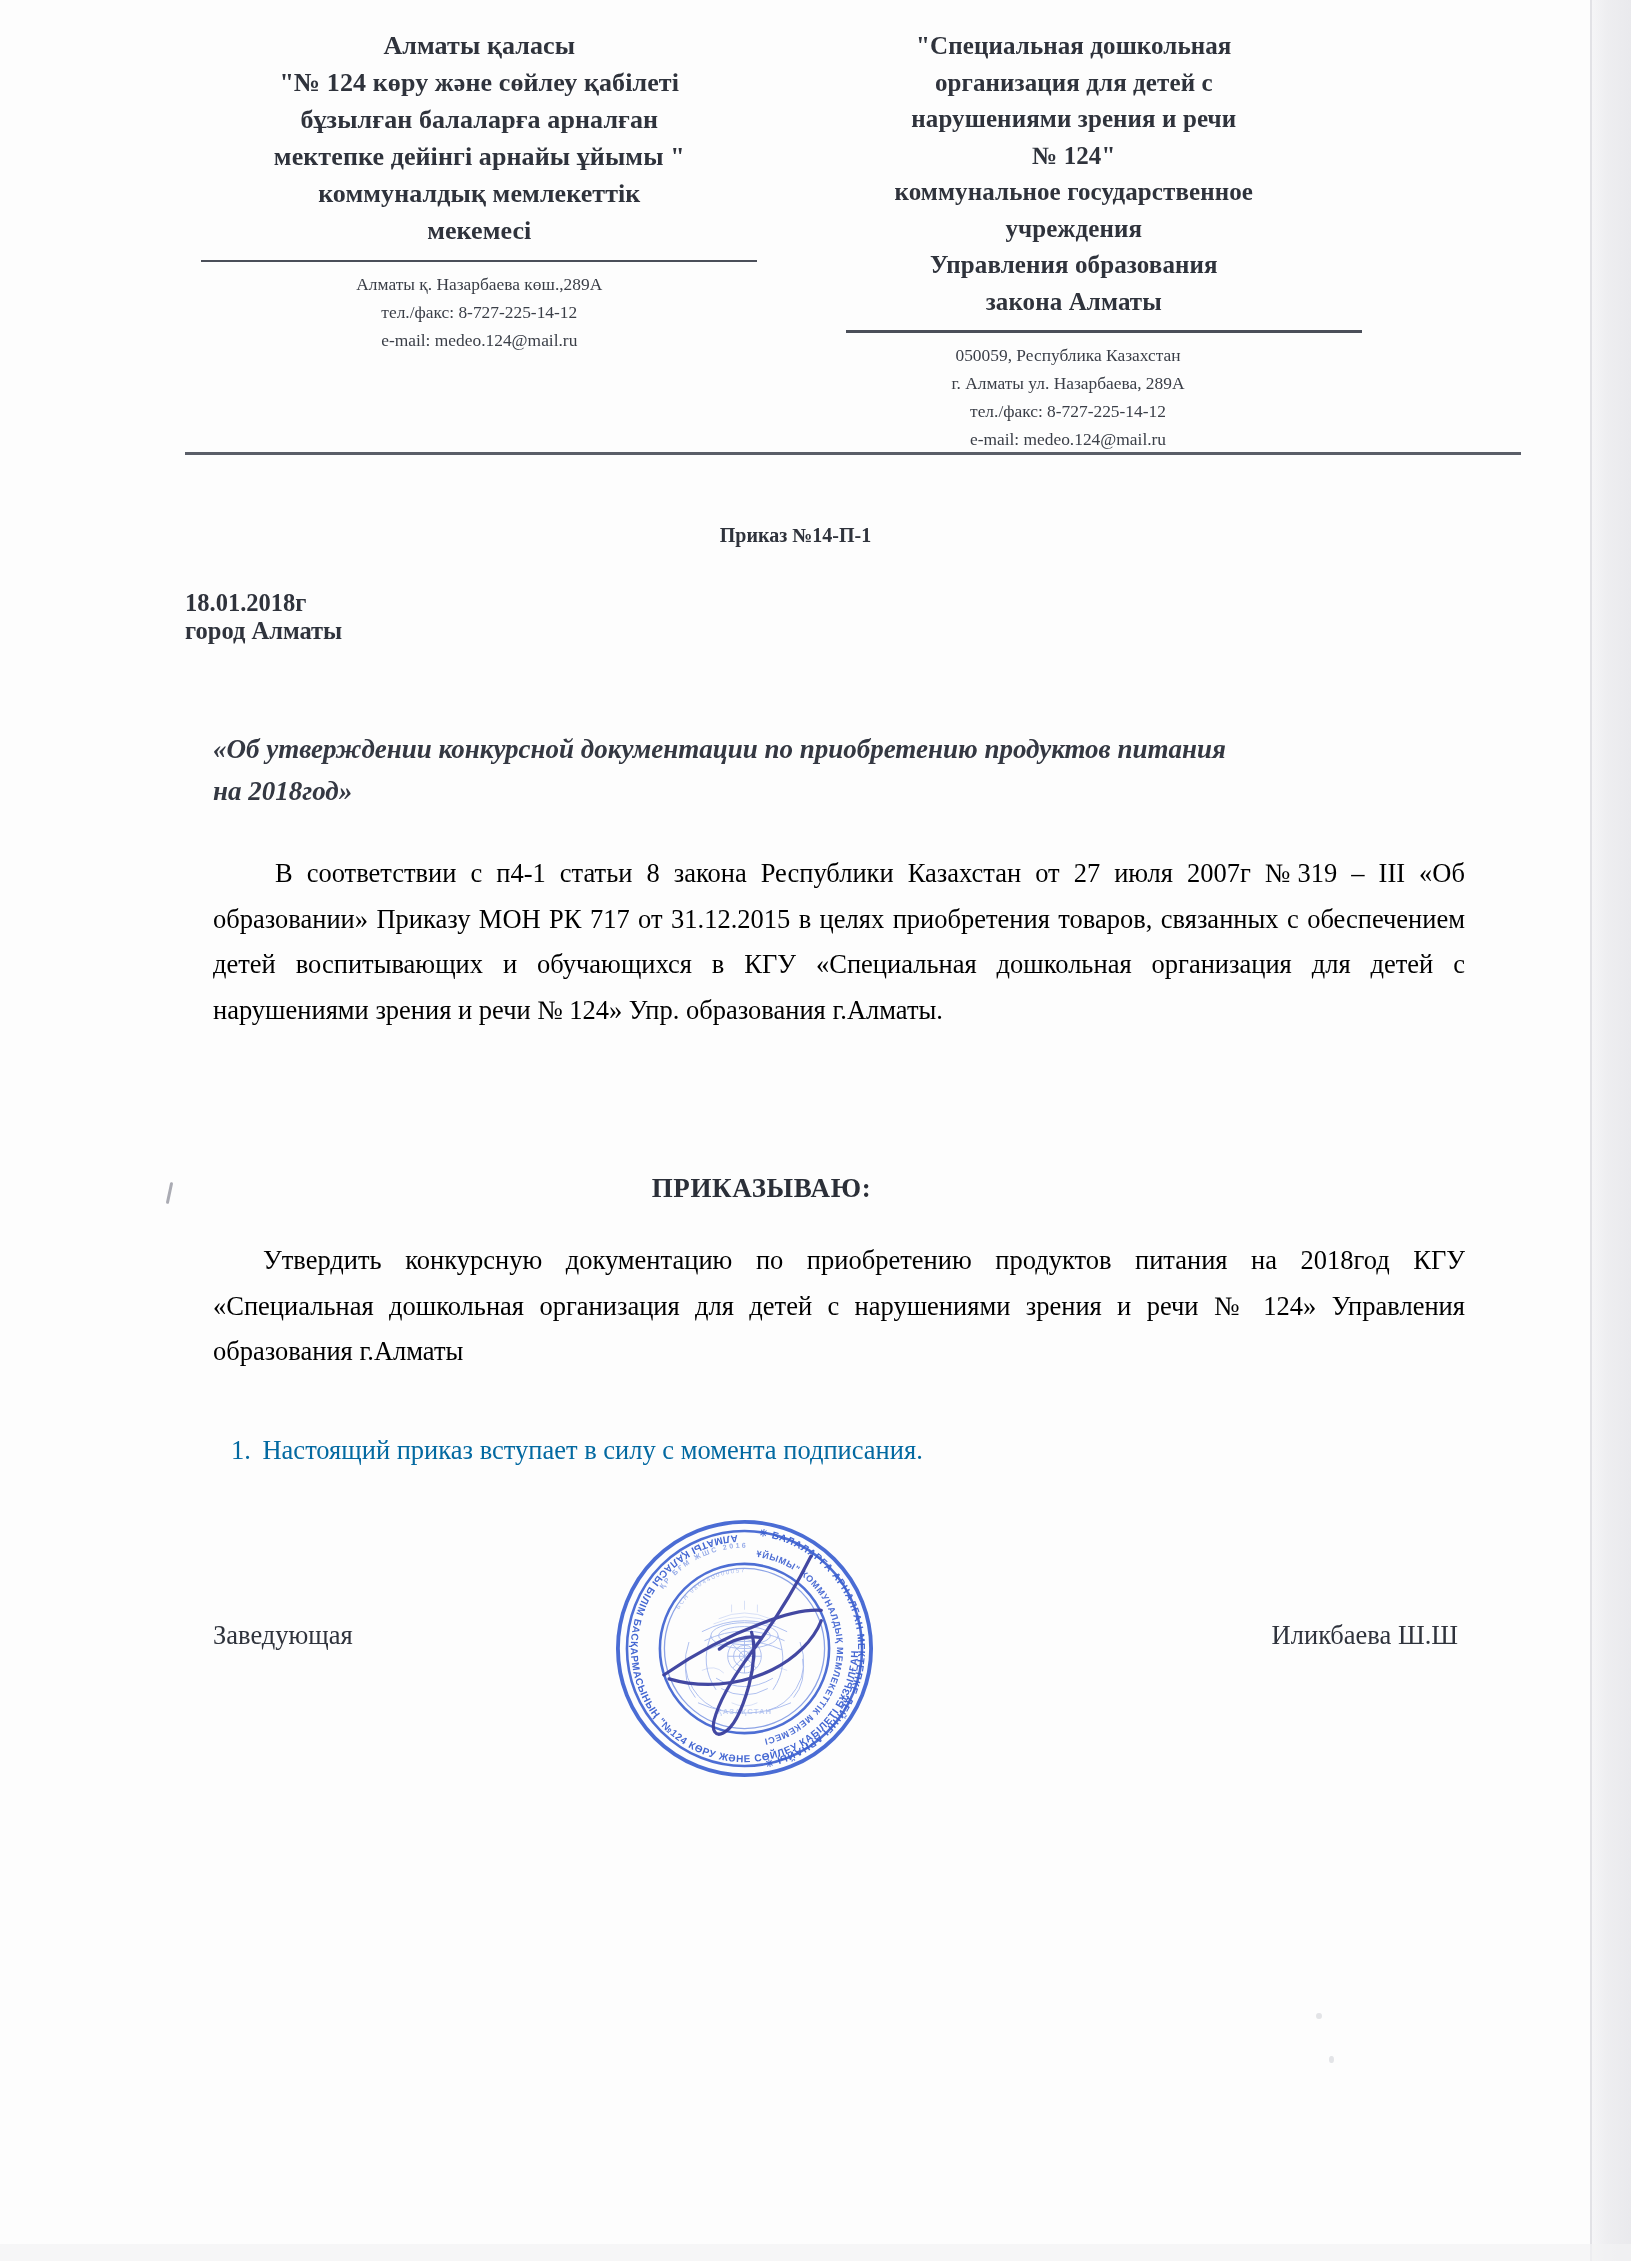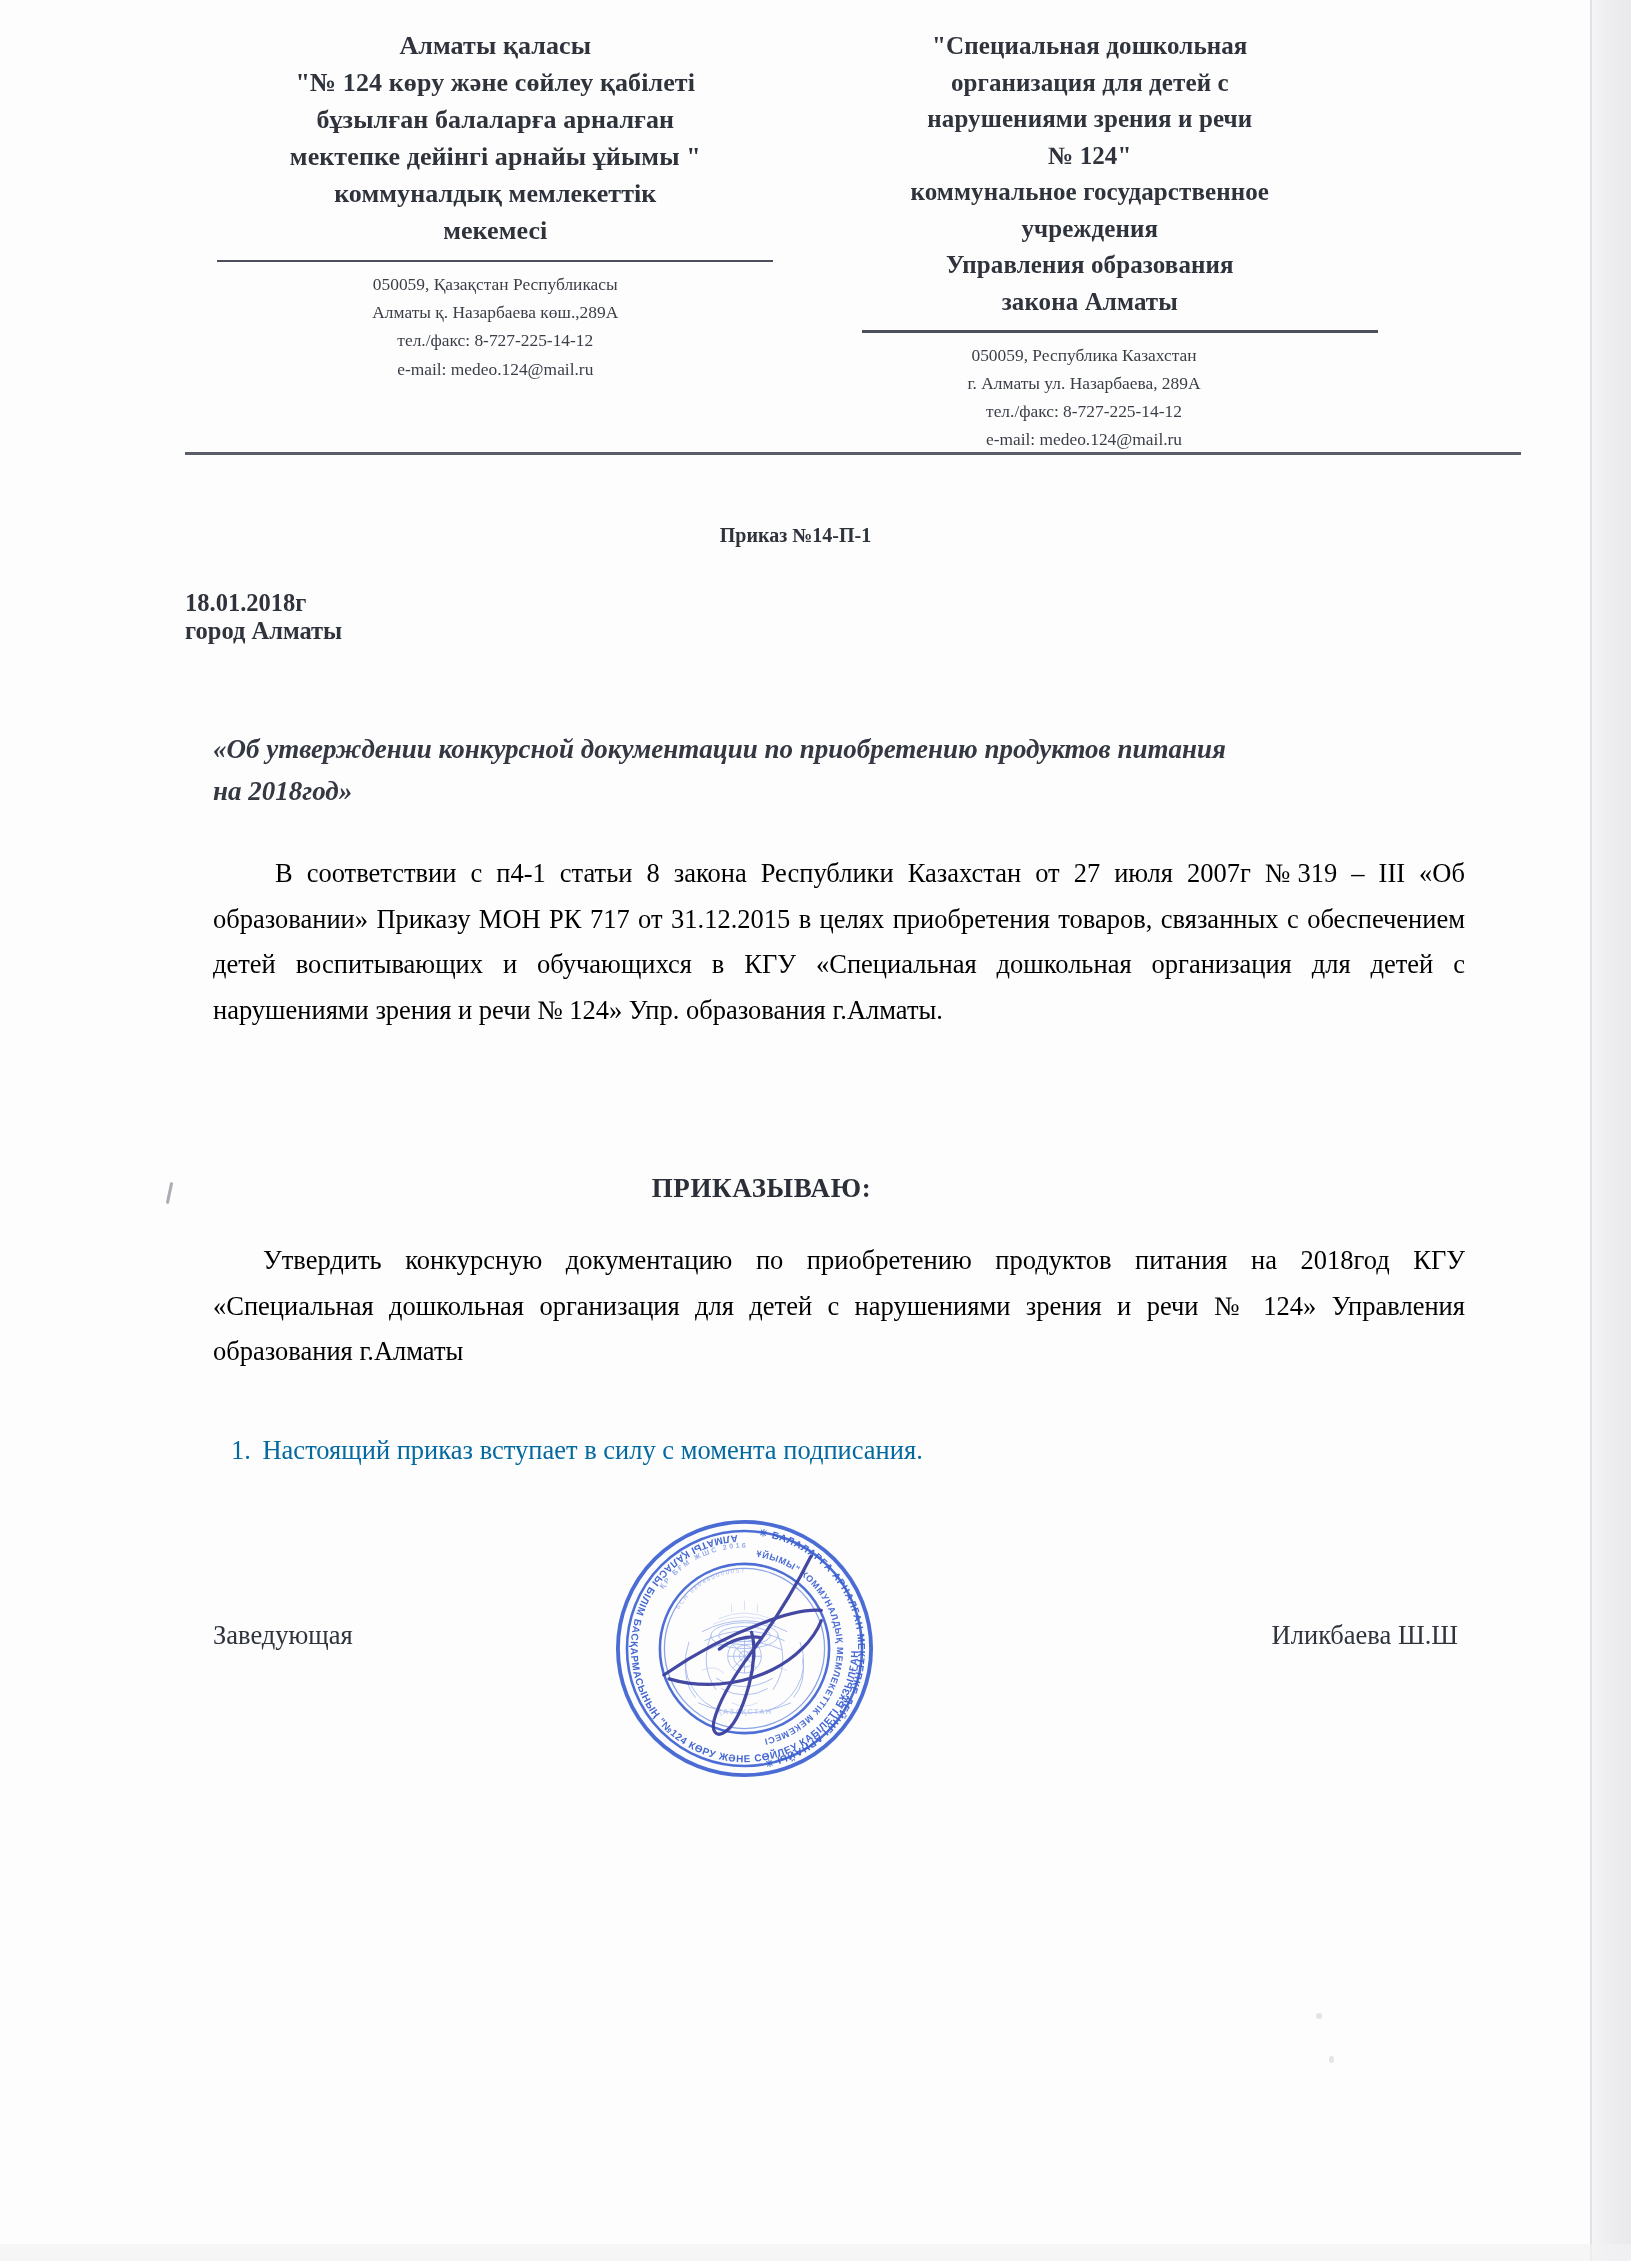--- a/index.html
+++ b/index.html
@@ -68,21 +68,20 @@
   }
 
   
   .letterhead {
     position: absolute;
     left: 0;
     top: 0;
     width: 1446px;
     display: flex;
     justify-content: flex-end;
-    padding-left: 16px;
   }
   .lh-col {
     width: 645px;
     padding-top: 28px;
   }
   .lh-col.left  { margin-left: 185px; }
   .lh-col.right { margin-right: 72px; width: 658px; }
 
   .org-name {
     text-align: center;
@@ -245,21 +244,20 @@
       <div class="org-name">
         <span class="ln">Алматы қаласы</span>
         <span class="ln">"№ 124 көру және сөйлеу қабілеті</span>
         <span class="ln">бұзылған балаларға арналған</span>
         <span class="ln">мектепке дейінгі арнайы ұйымы "</span>
         <span class="ln">коммуналдық  мемлекеттік</span>
         <span class="ln">мекемесі</span>
       </div>
       <div class="rule"></div>
       <div class="contact">
-        <span class="ln">050059,   Қазақстан Республикасы</span>
         <span class="ln">Алматы қ.  Назарбаева  көш.,289А</span>
         <span class="ln">тел./факс: 8-727-225-14-12</span>
         <span class="ln">e-mail: medeo.124@mail.ru</span>
       </div>
     </div>
 
     <div class="lh-col right">
       <div class="org-name">
         <span class="ln">"Специальная дошкольная</span>
         <span class="ln">организация для детей с</span>

